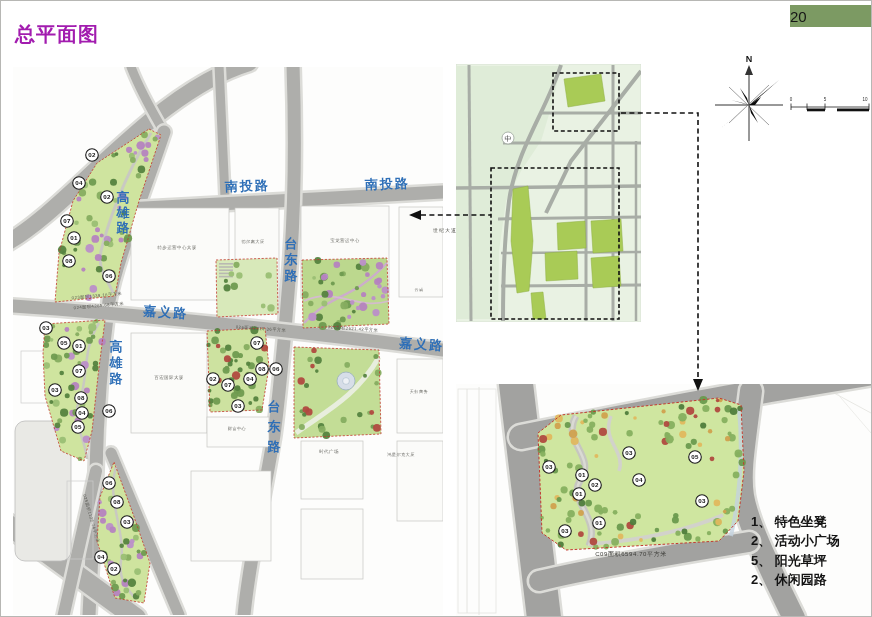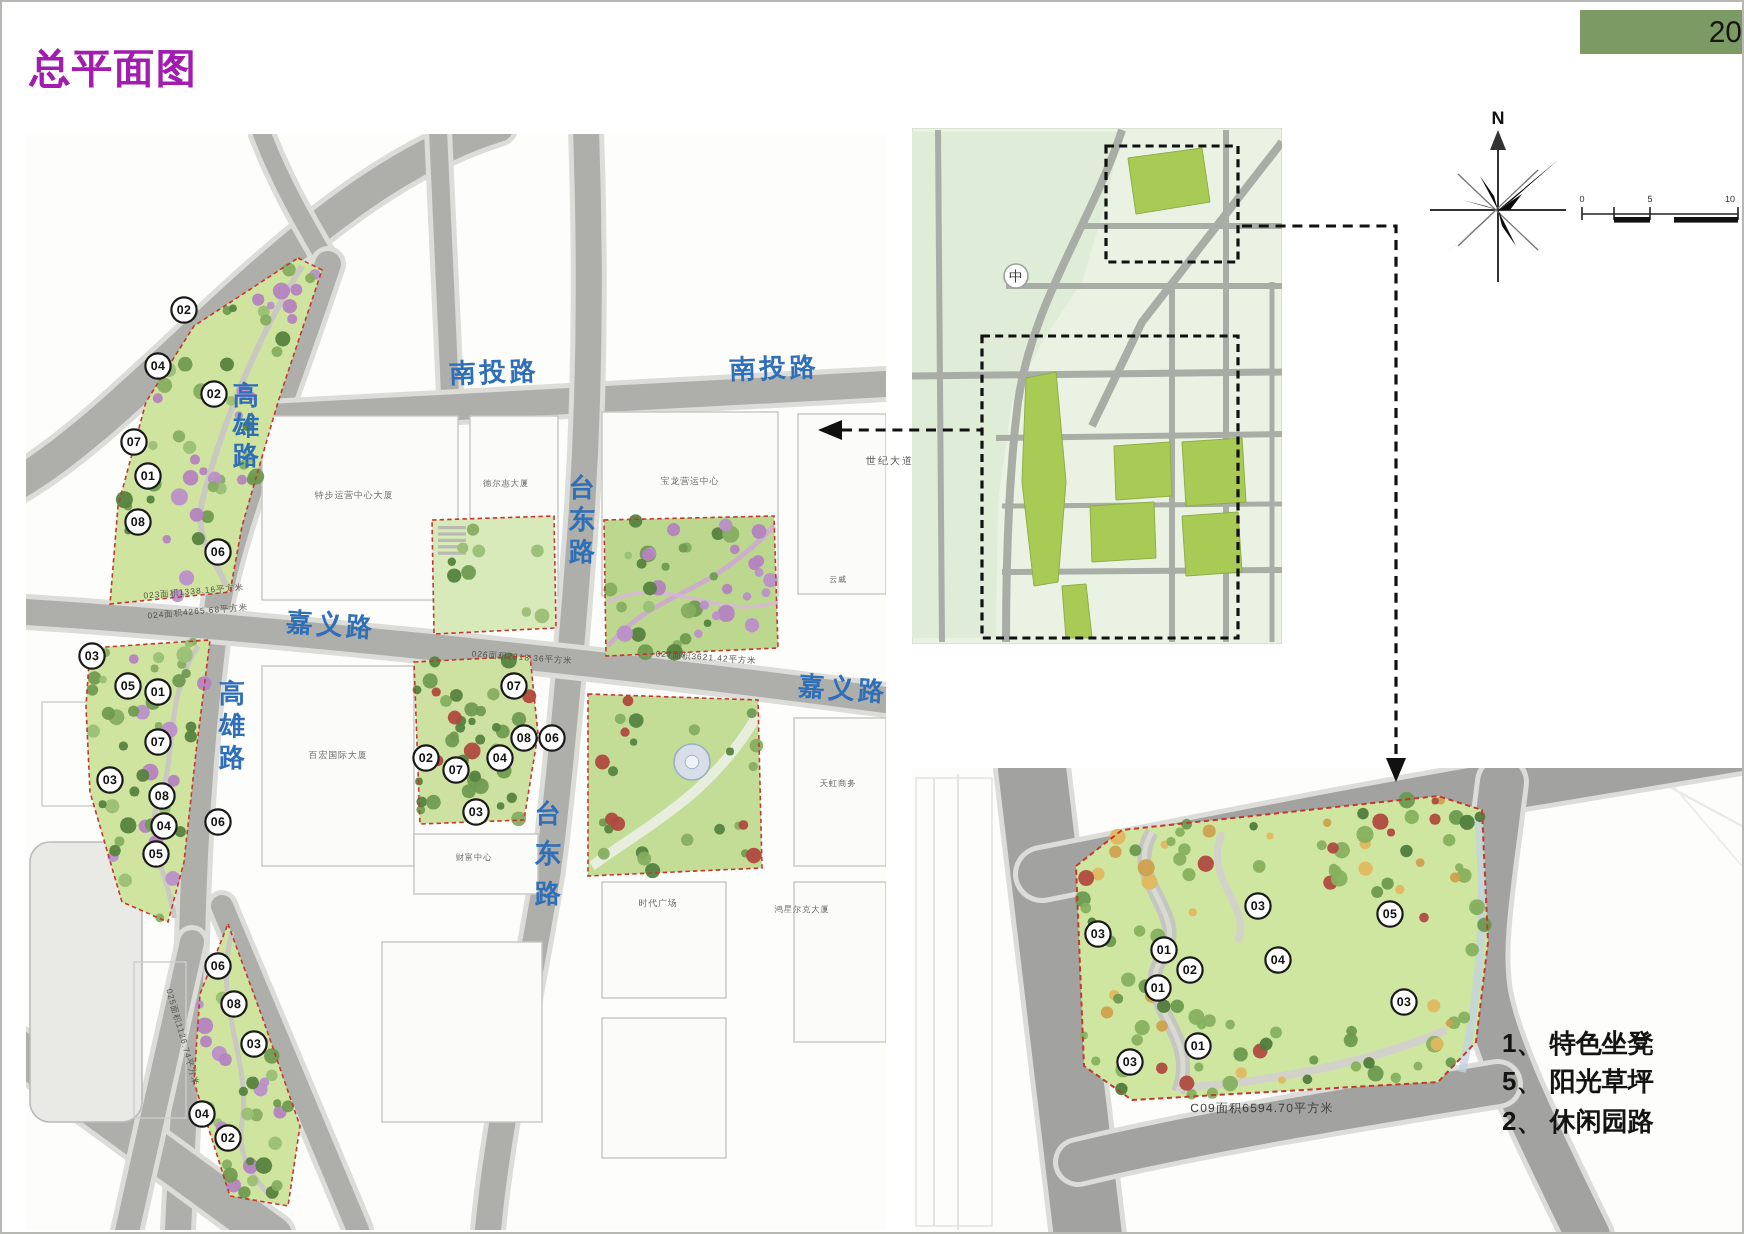--- a/index.html
+++ b/index.html
@@ -1,19 +1,19 @@
 <!DOCTYPE html>
 <html><head>
 <meta charset="utf-8">
 <style>
   html,body{margin:0;padding:0;background:#fff;}
   .page{position:relative;width:870px;height:615px;border:1px solid #b7b7b4;background:#fff;overflow:hidden;
         font-family:"Liberation Sans","DejaVu Sans",sans-serif;}
   .page-number{position:absolute;left:789px;top:4px;width:81px;height:22px;background:#7c9a63;
-        display:flex;align-items:center;justify-content:flex-end;font-size:15px;color:#161616;}
+        display:flex;align-items:center;justify-content:flex-start;font-size:15px;color:#161616;}
   .doc-title{position:absolute;left:14px;top:20px;font-size:20px;font-weight:bold;color:#a21caf;letter-spacing:1px;}
   svg{position:absolute;display:block;}
   #main-map{left:12px;top:66px;}
   #overview-map{left:455px;top:63px;}
   #detail-map{left:455px;top:383px;}
   #overlay{left:0;top:0;pointer-events:none;z-index:6;}
   svg text{font-family:"Liberation Sans","DejaVu Sans",sans-serif;}
   .legend{position:absolute;z-index:5;color:#141414;list-style:none;margin:0;padding:0;}
   #main-legend{left:352px;top:436px;font-size:12.5px;font-weight:700;line-height:17.6px;width:110px;}
   #detail-legend{left:750px;top:511px;font-size:13px;font-weight:700;line-height:19.4px;width:118px;}
@@ -719,20 +719,21 @@
         </g>
         <g>
           <circle cx="701" cy="500" r="6.3" fill="#fff" stroke="#1a1a1a" stroke-width="1.1"></circle>
           <text x="701" y="502.2" font-size="6.2" font-weight="bold" fill="#111" text-anchor="middle" letter-spacing=".2">03</text>
         </g>
       </g>
     </svg>
 
   <ul id="detail-legend" class="legend">
       <li>1、 特色坐凳</li>
+      <li>2、 活动小广场</li>
       <li>5、 阳光草坪</li>
       <li>2、 休闲园路</li>
     </ul>
 
   <svg id="overlay" width="870" height="615" viewBox="0 0 870 615">
       <g>
         <path d="M 620,112 L 697,112 L 697,378" fill="none" stroke="#111" stroke-width="1.6" stroke-dasharray="5,3.4"></path>
         <path d="M 692,378 L 702,378 L 697,390 Z" fill="#111"></path>
         <path d="M 420,214 L 490,214" fill="none" stroke="#111" stroke-width="1.6" stroke-dasharray="5,3.4"></path>
         <path d="M 420,209 L 420,219 L 408,214 Z" fill="#111"></path>

